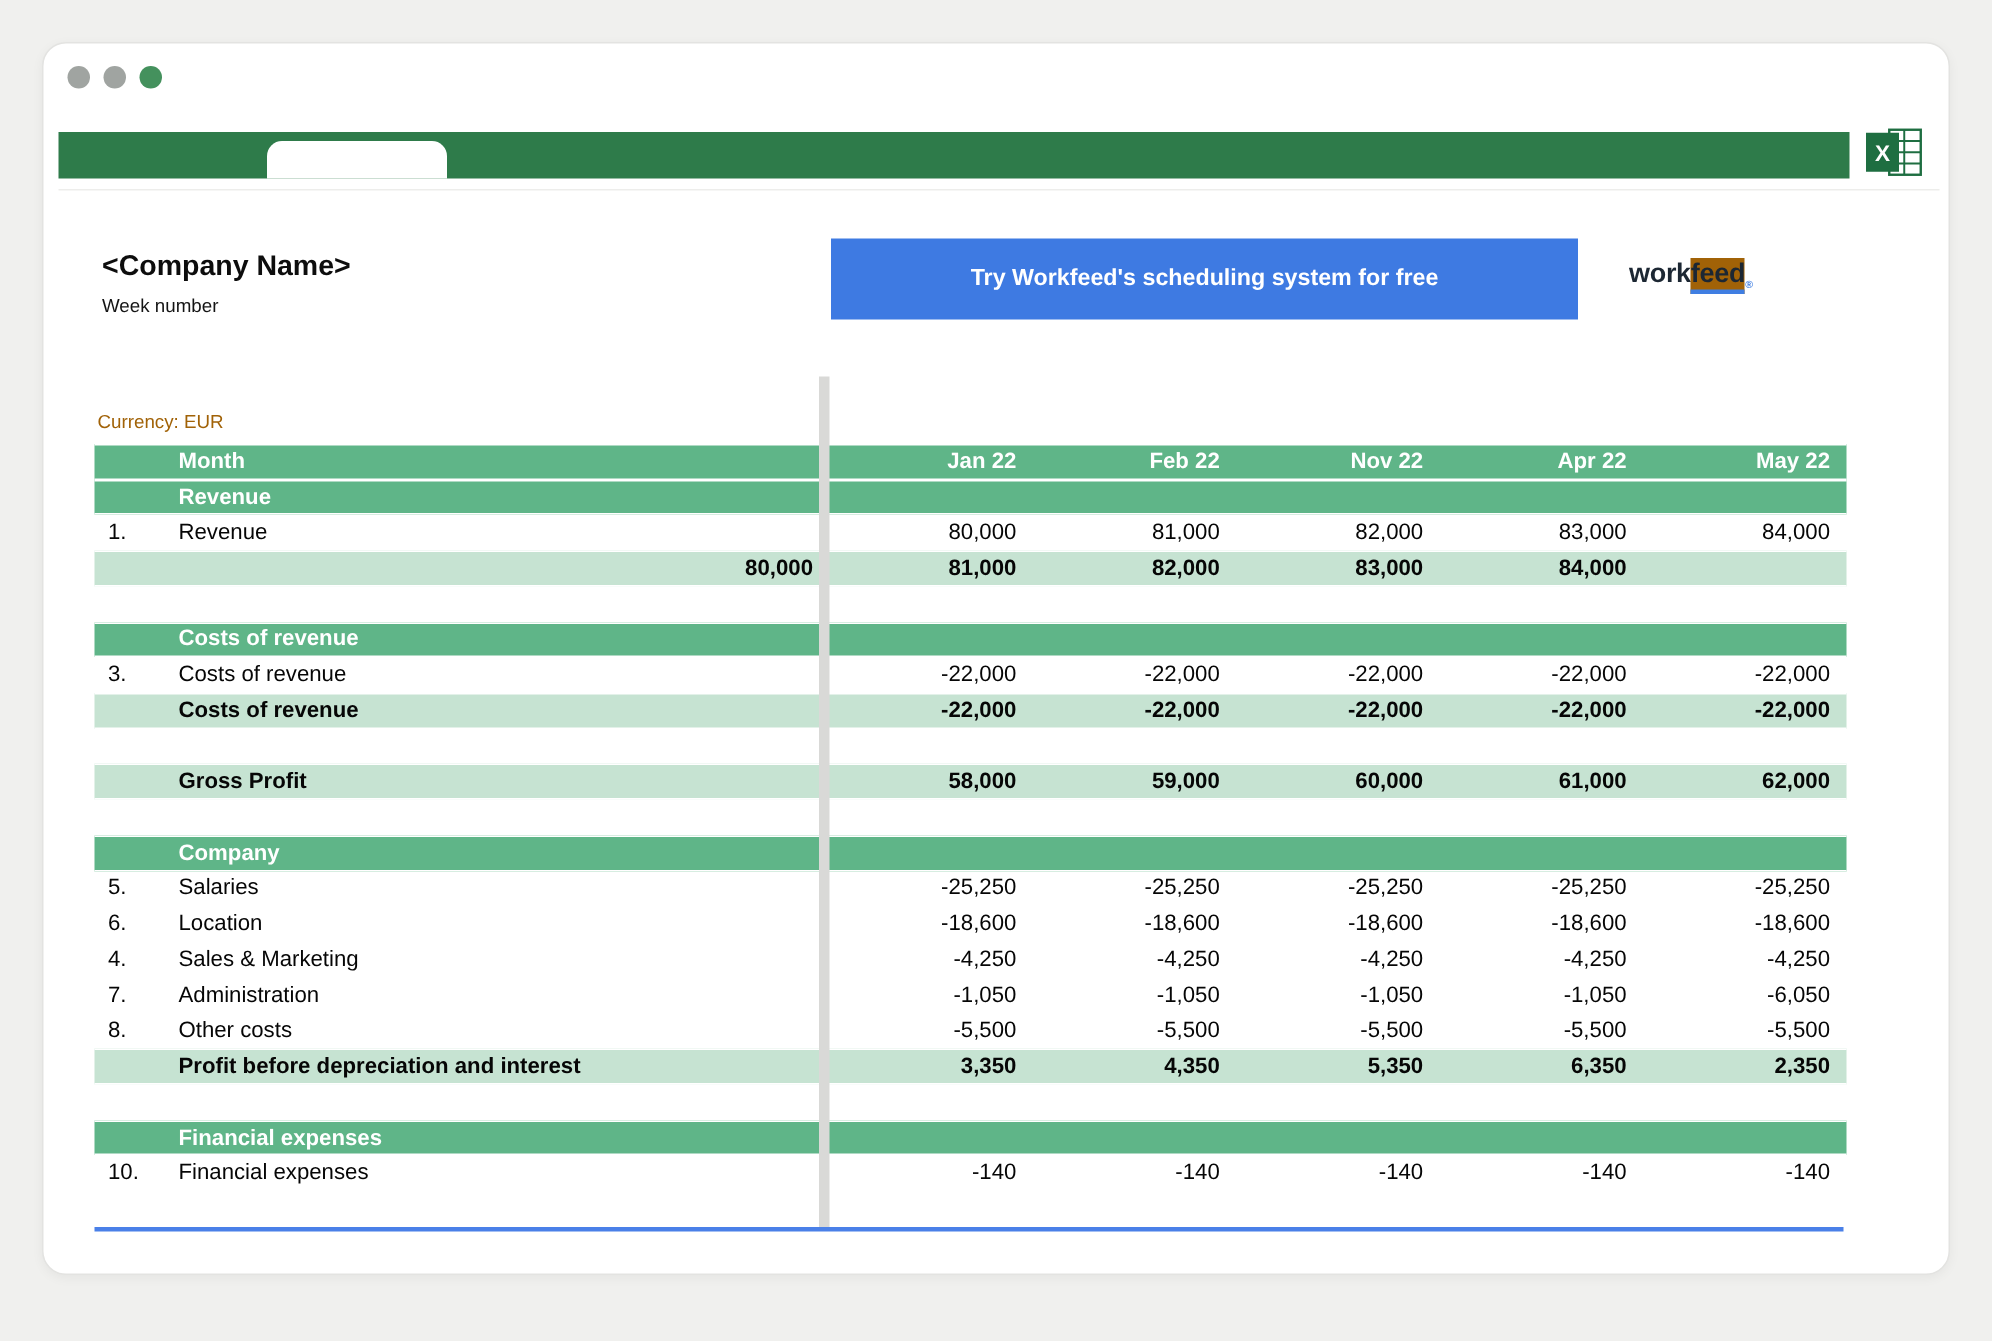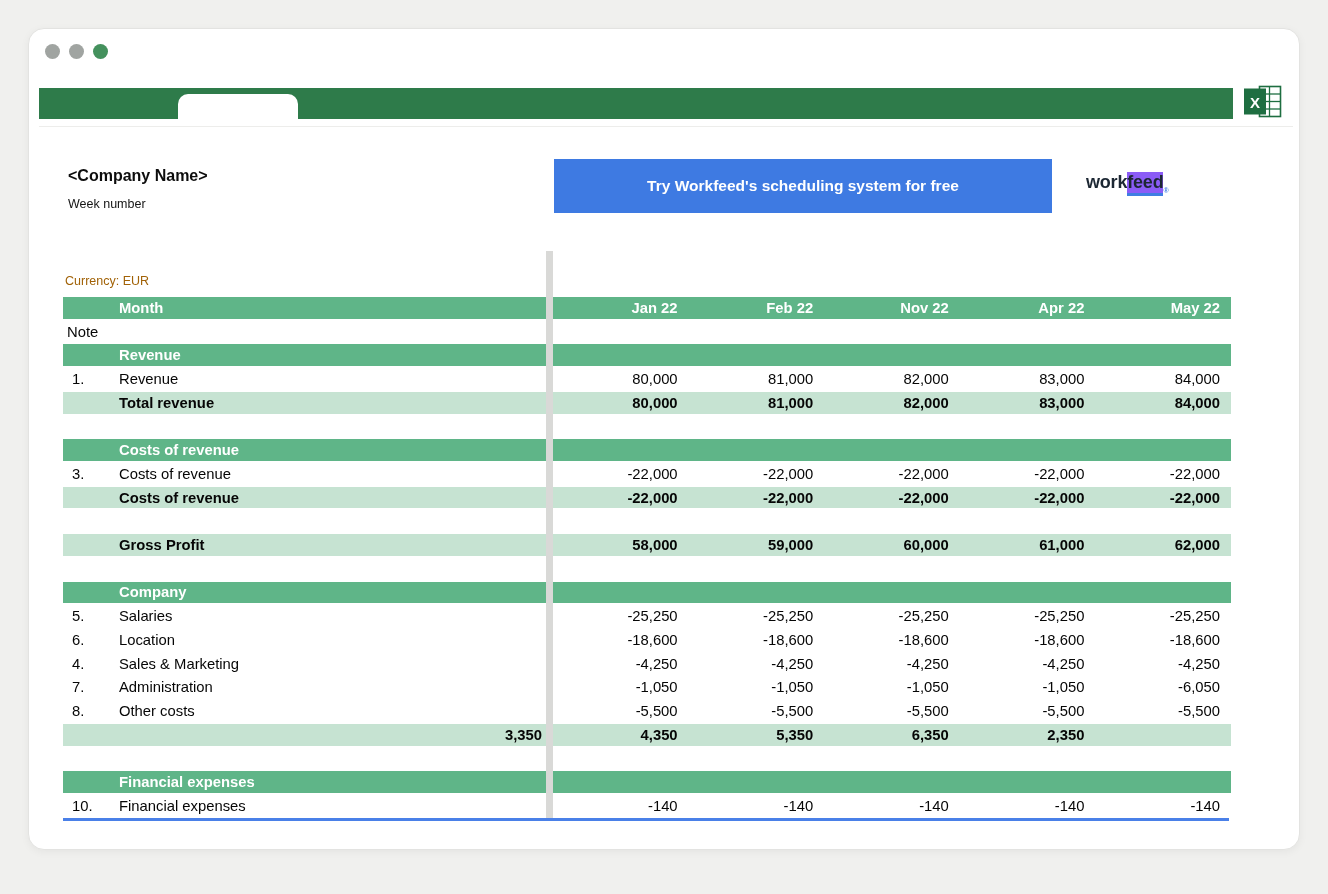--- a/index.html
+++ b/index.html
@@ -21,31 +21,31 @@
   .dot.gray  { background:#a0a4a1; }
   .dot.green { background:#44915d; }
 
   .topbar { position:absolute; left:10px; top:59px; width:1194px; height:31px; background:#2e7b4a; }
   .tab { position:absolute; left:139px; top:6px; width:120px; height:25px; background:#fff; border-radius:10px 10px 0 0; }
 
   .excel { position:absolute; left:1215px; top:56px; width:38px; height:34px; }
 
   .hline { position:absolute; left:10px; top:97px; width:1254px; height:1px; background:#ededeb; }
 
-  .company { position:absolute; left:39px; top:138px; font-size:16px; font-weight:700; color:#0d0d0d; }
+  .company { position:absolute; left:39px; top:138px; font-size:19px; font-weight:700; color:#0d0d0d; }
   .week    { position:absolute; left:39px; top:168px; font-size:12.5px; color:#141414;text-align:center; }
 
   .cta {
     position:absolute; left:525px; top:130px; width:498px; height:54px;
     background:#3e7ae2; color:#ffffff; font-weight:700; font-size:15.5px;
     display:flex; align-items:center; justify-content:center; cursor:pointer;
   }
 
   .logo { position:absolute; left:1057px; top:143px; font-size:18px; font-weight:700; color:#1c2733; letter-spacing:-0.2px; cursor:pointer; }
-  .logo .feed { background:#8b5cf6; border-bottom:3px solid #3f7ee2; padding-bottom:1px; }
+  .logo .feed { background:#a16207; border-bottom:3px solid #3f7ee2; padding-bottom:1px; }
   .logo .reg { font-size:7px; vertical-align:bottom; color:#3f7ee2; }
 
   .sheet { position:absolute; left:34px; top:222px; width:1168px; height:572px; }
   .sheet-title { position:absolute; left:2px; top:2px; font-size:18px; font-weight:700; color:#0c0c0c; line-height:1.05;margin-top:42px; }
   .sheet-cur   { position:absolute; left:2px; top:23px; font-size:12.5px; color:#a16207; }
 
   .vdiv { position:absolute; left:483px; top:0; width:7px; height:567px; background:#d9d9d7; z-index:4; }
 
   .rows { position:absolute; left:0; top:45px; width:1168px; }
   .row {
@@ -112,50 +112,40 @@
     <div class="rows" id="sheet-rows">
         <div class="row month">
           <div class="cell note"></div>
           <div class="cell label">Month</div>
           <div class="cell val">Jan 22</div>
           <div class="cell val">Feb 22</div>
           <div class="cell val">Nov 22</div>
           <div class="cell val">Apr 22</div>
           <div class="cell val">May 22</div>
         </div>
-        <div class="row noterow">
-          <div class="cell note">Note</div>
-          <div class="cell label"></div>
-          <div class="cell val"></div>
-          <div class="cell val"></div>
-          <div class="cell val"></div>
-          <div class="cell val"></div>
-          <div class="cell val"></div>
-        </div>
         <div class="row section">
           <div class="cell note"></div>
           <div class="cell label">Revenue</div>
           <div class="cell val"></div>
           <div class="cell val"></div>
           <div class="cell val"></div>
           <div class="cell val"></div>
           <div class="cell val"></div>
         </div>
         <div class="row item">
           <div class="cell note">1.</div>
           <div class="cell label">Revenue</div>
           <div class="cell val">80,000</div>
           <div class="cell val">81,000</div>
           <div class="cell val">82,000</div>
           <div class="cell val">83,000</div>
           <div class="cell val">84,000</div>
         </div>
         <div class="row total">
           <div class="cell note"></div>
-          <div class="cell label">Total revenue</div>
           <div class="cell val">80,000</div>
           <div class="cell val">81,000</div>
           <div class="cell val">82,000</div>
           <div class="cell val">83,000</div>
           <div class="cell val">84,000</div>
         </div>
         <div class="row gap">
           <div class="cell note"></div>
           <div class="cell label"></div>
           <div class="cell val"></div>
@@ -267,20 +257,21 @@
           <div class="cell note">8.</div>
           <div class="cell label">Other costs</div>
           <div class="cell val">-5,500</div>
           <div class="cell val">-5,500</div>
           <div class="cell val">-5,500</div>
           <div class="cell val">-5,500</div>
           <div class="cell val">-5,500</div>
         </div>
         <div class="row total">
           <div class="cell note"></div>
+          <div class="cell label">Profit before depreciation and interest</div>
           <div class="cell val">3,350</div>
           <div class="cell val">4,350</div>
           <div class="cell val">5,350</div>
           <div class="cell val">6,350</div>
           <div class="cell val">2,350</div>
         </div>
         <div class="row gap">
           <div class="cell note"></div>
           <div class="cell label"></div>
           <div class="cell val"></div>

